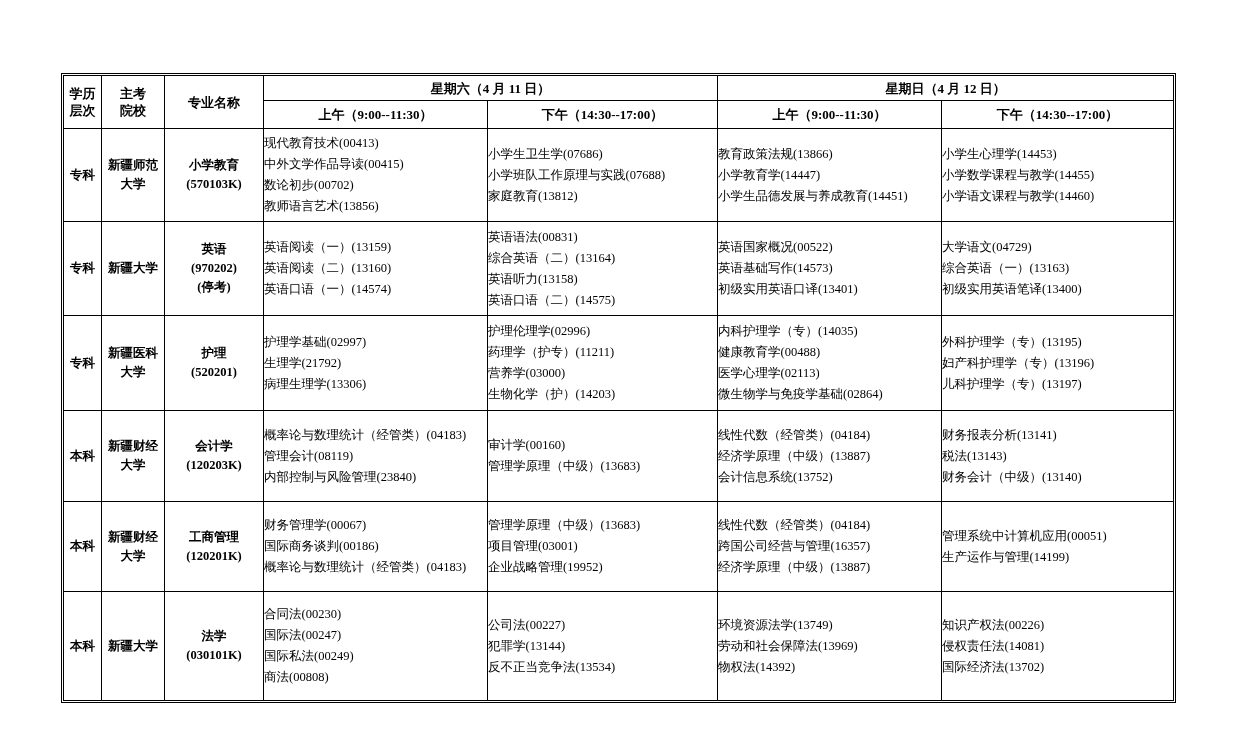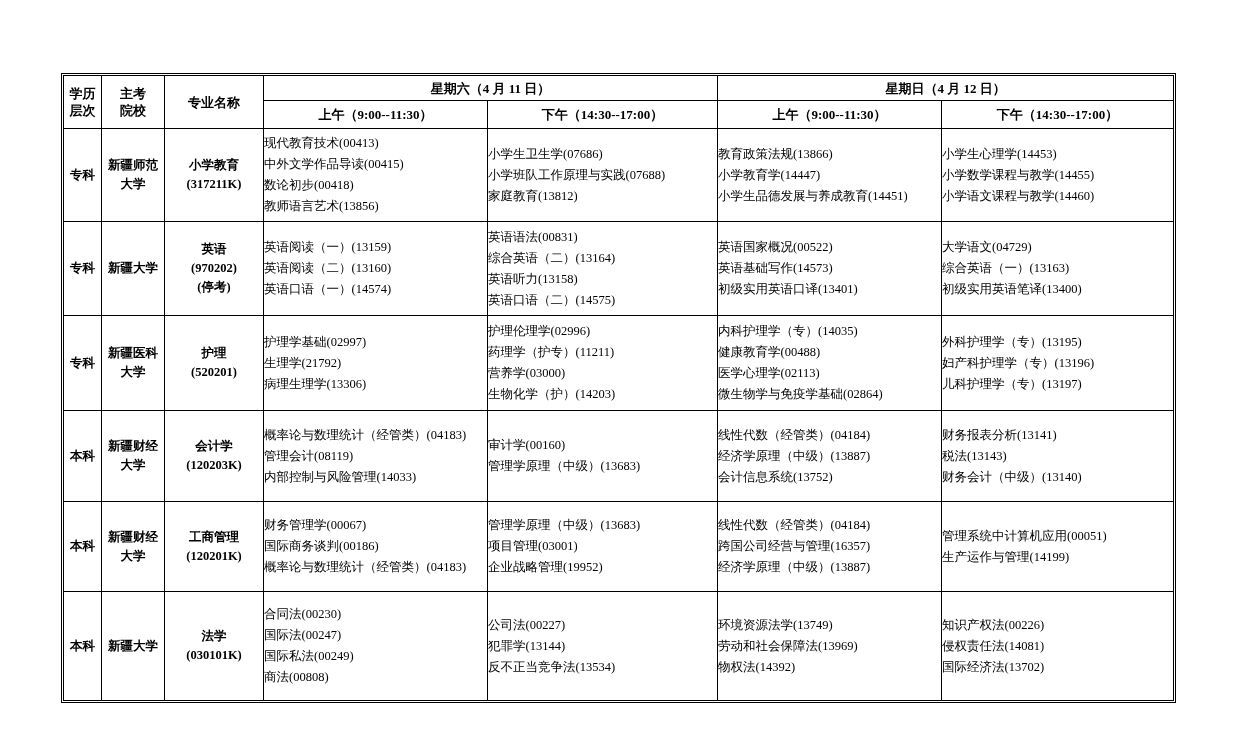--- a/index.html
+++ b/index.html
@@ -107,27 +107,27 @@
         <td class="hdr">上午（9:00--11:30）</td>
         <td class="hdr">下午（14:30--17:00）</td>
       </tr>
 
       <tr class="r0">
         <td class="meta">专科</td>
         <td class="meta">新疆师范大学</td>
         <td class="meta">
 
         <div class="line">小学教育</div>
-              <div class="line">(317211K)</div>
+              <div class="line">(570103K)</div>
             </td>
         <td class="courses">
 
         <div class="line">现代教育技术(00413)</div>
               <div class="line">中外文学作品导读(00415)</div>
-              <div class="line">数论初步(00418)</div>
+              <div class="line">数论初步(00702)</div>
               <div class="line">教师语言艺术(13856)</div>
             </td>
         <td class="courses">
 
         <div class="line">小学生卫生学(07686)</div>
               <div class="line">小学班队工作原理与实践(07688)</div>
               <div class="line">家庭教育(13812)</div>
             </td>
         <td class="courses">
 
@@ -220,21 +220,21 @@
         <td class="meta">新疆财经大学</td>
         <td class="meta">
 
         <div class="line">会计学</div>
               <div class="line">(120203K)</div>
             </td>
         <td class="courses">
 
         <div class="line">概率论与数理统计（经管类）(04183)</div>
               <div class="line">管理会计(08119)</div>
-              <div class="line">内部控制与风险管理(14033)</div>
+              <div class="line">内部控制与风险管理(23840)</div>
             </td>
         <td class="courses">
 
         <div class="line">审计学(00160)</div>
               <div class="line">管理学原理（中级）(13683)</div>
             </td>
         <td class="courses">
 
         <div class="line">线性代数（经管类）(04184)</div>
               <div class="line">经济学原理（中级）(13887)</div>

